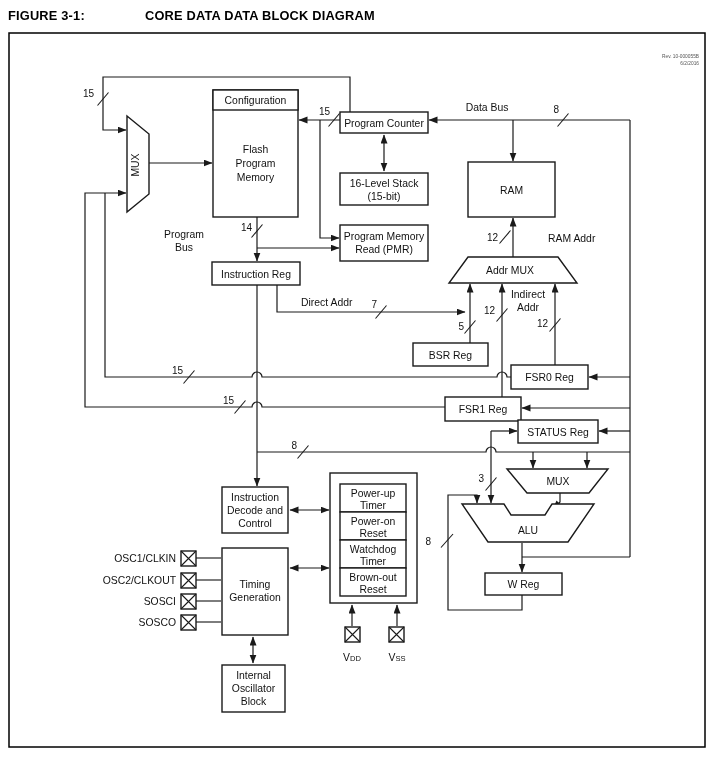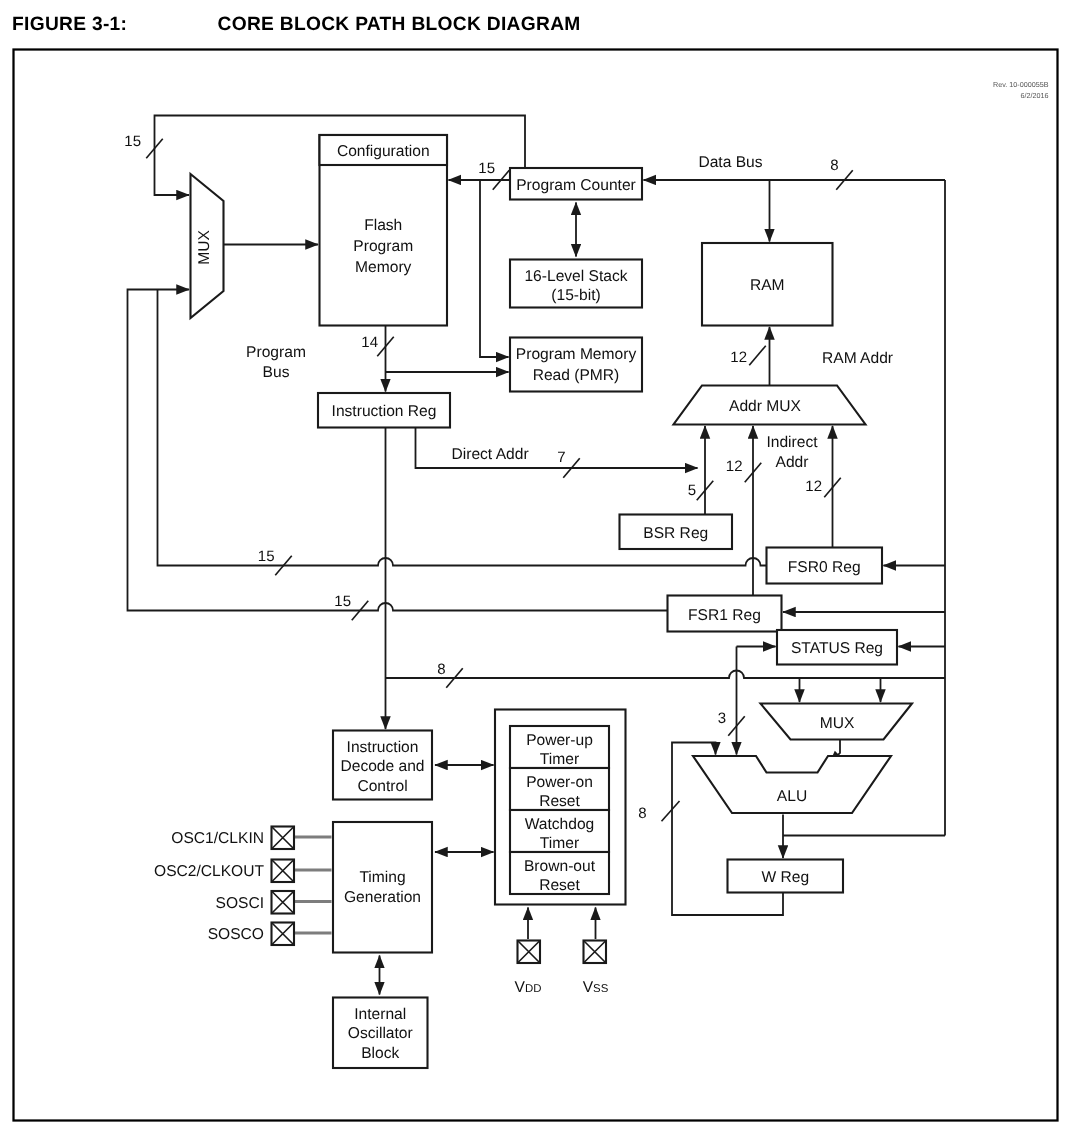--- a/index.html
+++ b/index.html
@@ -18,21 +18,21 @@
   .tw{font-size:10px;}
   .trev{font-size:4.8px;fill:#555;}
 </style>
 </head>
 <body>
 
 <div class="page">
 
   <div class="figtitle">
     <span class="tlabel">FIGURE 3-1:</span>
-    <span class="ttext">CORE BLOCK PATH BLOCK DIAGRAM</span>
+    <span class="ttext">CORE DATA DATA BLOCK DIAGRAM</span>
   </div>
 
   <svg width="727" height="757" viewBox="0 0 727 757">
     <defs>
       <marker id="ae" markerUnits="userSpaceOnUse" markerWidth="11" markerHeight="9" refX="8.5" refY="3.5" orient="auto">
         <path d="M0,0 L9,3.5 L0,7 Z" fill="#1a1a1a"></path>
       </marker>
       <marker id="as" markerUnits="userSpaceOnUse" markerWidth="11" markerHeight="9" refX="8.5" refY="3.5" orient="auto-start-reverse">
         <path d="M0,0 L9,3.5 L0,7 Z" fill="#1a1a1a"></path>
       </marker>

